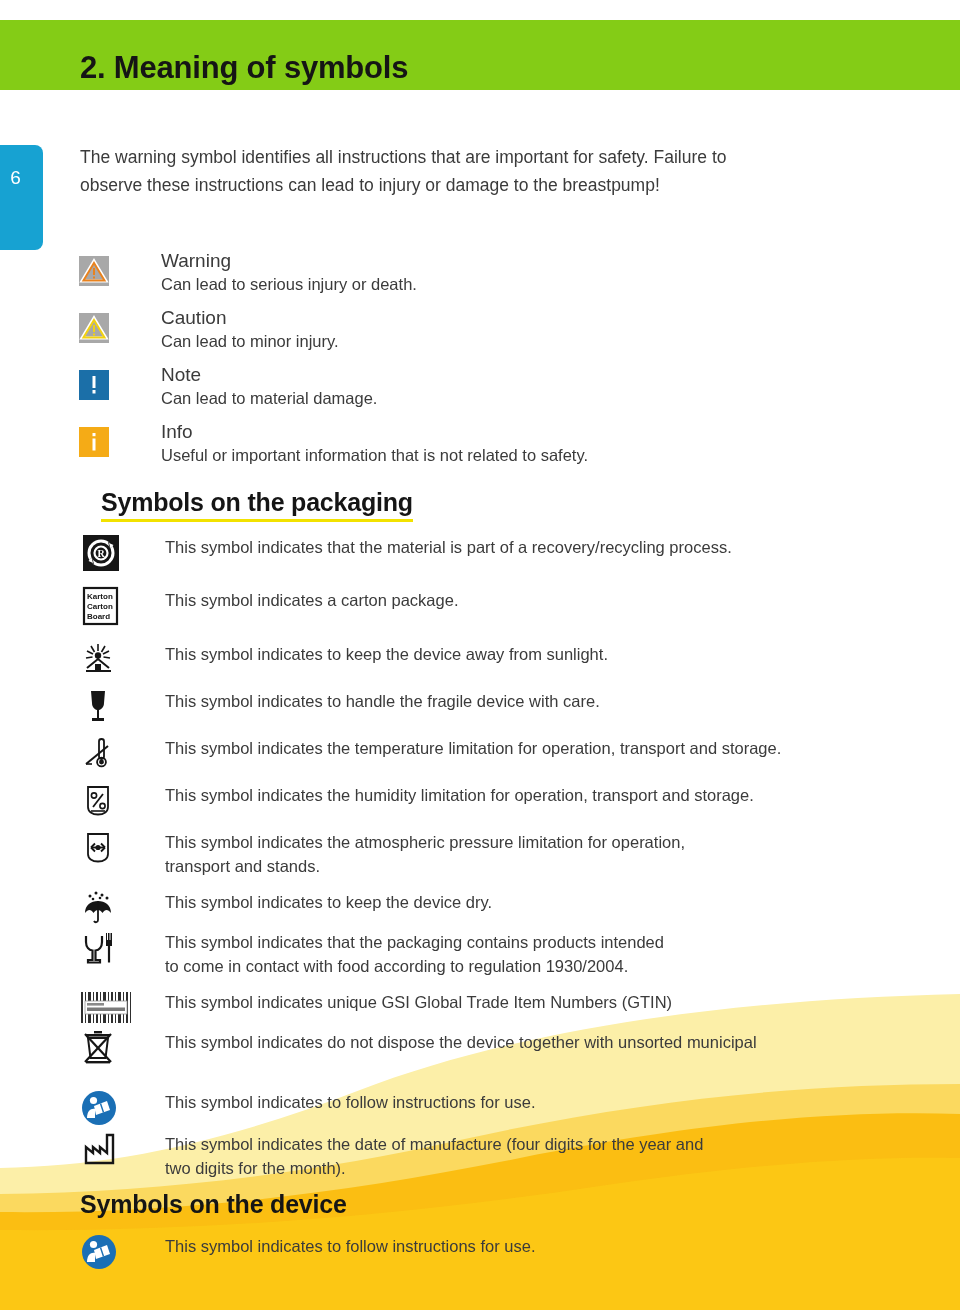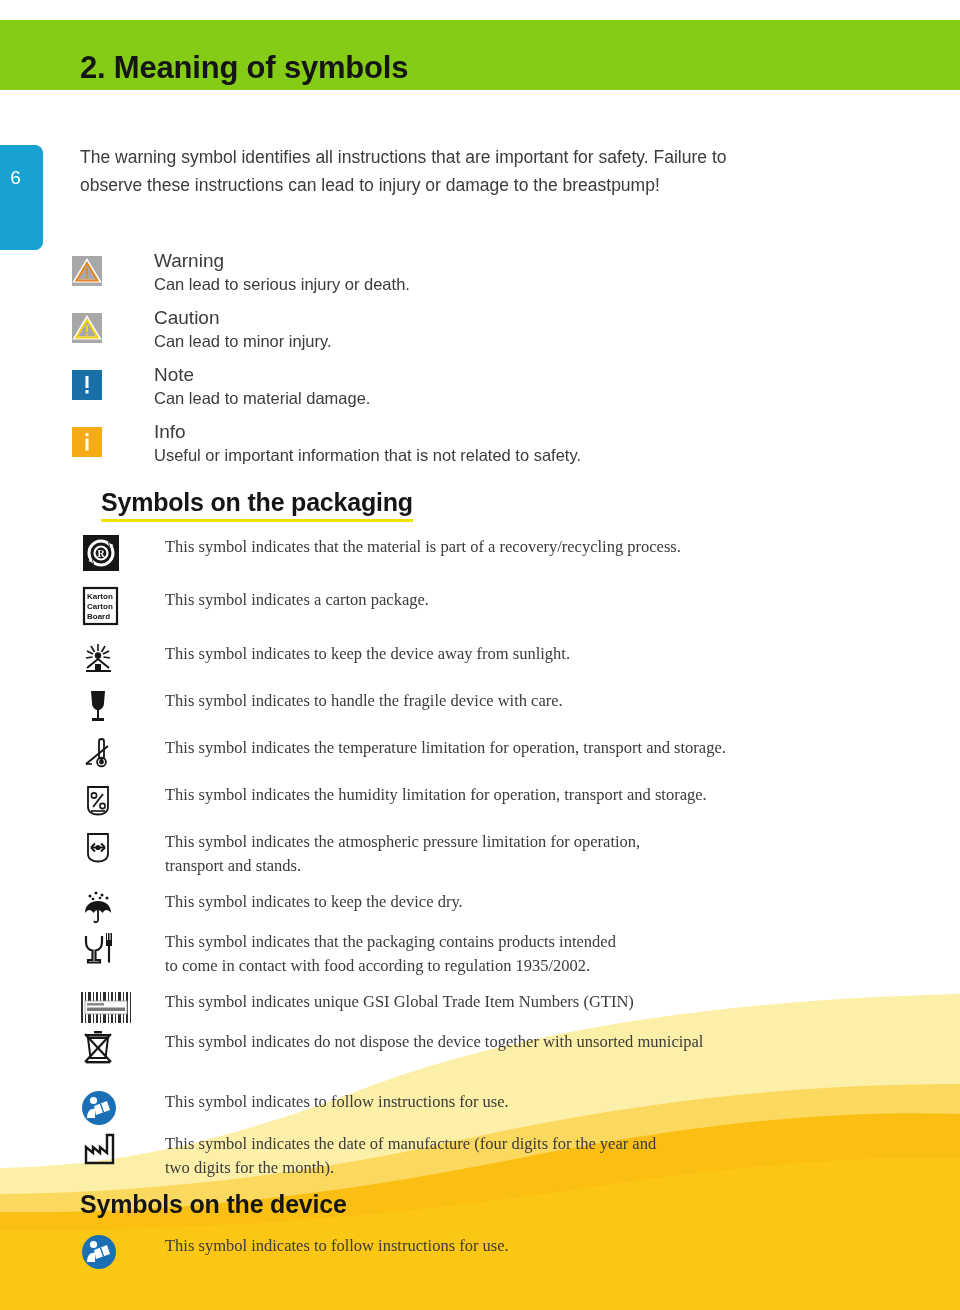--- a/index.html
+++ b/index.html
@@ -87,21 +87,21 @@
     width: 800px;
     font-size: 17.5px;
     line-height: 28px;
     color: #3b3b3b;
   }
   #intro div { white-space: nowrap; }
 
   
   #warning-list {
     position: absolute;
-    left: 69px;
+    left: 76px;
     top: 250px;
     width: 800px;
   }
   .warn-row {
     position: relative;
     height: 57px;
   }
   .warn-icon {
     position: absolute;
     left: 3px;
@@ -165,21 +165,20 @@
     height: 40px;
   }
   .sym-text {
     position: absolute;
     left: 85px;
     top: 2px;
     width: 730px;
     font-size: 16.5px;
     line-height: 24px;
     color: #3b3b3b;
-    font-family: Liberation Serif, serif;
   }
   .sym-text div { white-space: nowrap; }
 
   
   #device-row {
     position: absolute;
     left: 80px;
     top: 1232px;
     width: 820px;
   }
@@ -385,21 +384,21 @@
   <div class="sym-row" style="top:928px">
     <svg class="sym-icon" viewBox="0 0 44 40">
       <path d="M6,8 L6,14 C6,19 9,22 12.5,22.5 L12.5,32 L8,32 L8,34.5 L20,34.5 L20,32 L15.5,32 L15.5,22.5 C19,22 22,19 22,14 L22,8" fill="none" stroke="#161616" stroke-width="2.2"></path>
       <path d="M26,5 L26,18 L32,18 L32,5 Z" fill="#161616"></path>
       <path d="M29,18 L29,34.5" fill="none" stroke="#161616" stroke-width="2.2"></path>
       <line x1="27.5" y1="5" x2="27.5" y2="12" stroke="#ffffff" stroke-width="1"></line>
       <line x1="30" y1="5" x2="30" y2="12" stroke="#ffffff" stroke-width="1"></line>
     </svg>
     <div class="sym-text">
       <div>This symbol indicates that the packaging contains products intended</div>
-      <div>to come in contact with food according to regulation 1935/2002.</div>
+      <div>to come in contact with food according to regulation 1930/2004.</div>
     </div>
   </div>
 
   <div class="sym-row" style="top:988px">
     <svg class="sym-icon" viewBox="0 0 56 40" style="width:56px">
       <rect x="0" y="3" width="52" height="33" fill="#ffffff"></rect>
       <g fill="#2e2e2e">
         <rect x="1" y="4" width="2" height="31"></rect>
           <rect x="5" y="4" width="1" height="31"></rect>
         <rect x="8" y="4" width="3" height="31"></rect>

